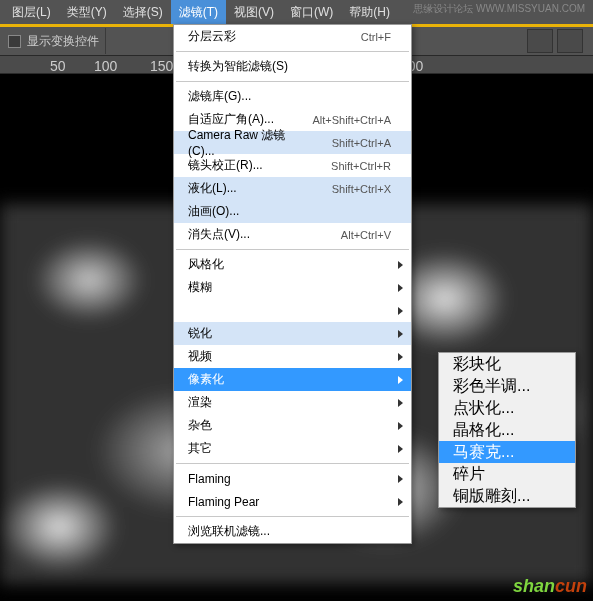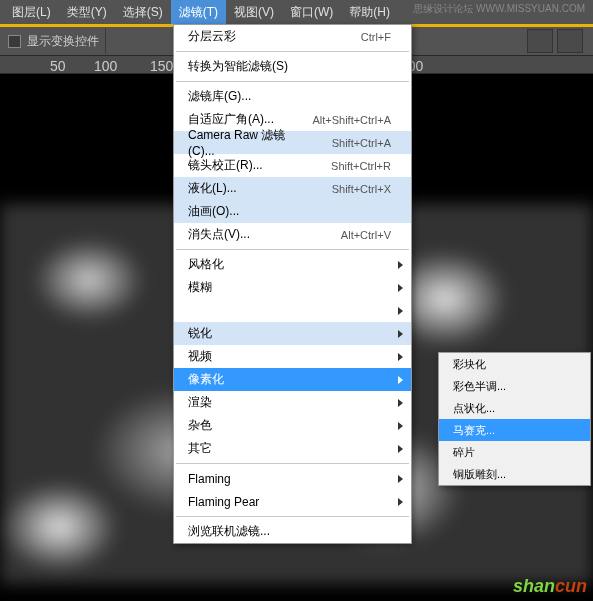--- a/index.html
+++ b/index.html
@@ -31,21 +31,21 @@
 .dropdown { position:absolute; top:24px; left:173px; width:239px; background:#ffffff; border:1px solid #999; box-shadow:2px 2px 6px rgba(0,0,0,.4); font-size:12px; color:#000; z-index:10; }
 .dropdown-row { height:23px; display:flex; align-items:center; padding:0 20px 0 14px; position:relative; cursor:default; }
 .dropdown-row.hl-light { background:#d4e4f7;gap:40px; }
 .dropdown-row.hl-blue { background:#3399ff; color:#fff; }
 .dropdown-sep { height:1px; margin:3px 2px; background:#c8c8c8; }
 .dd-label { flex:1; }
 .dd-short { color:#555; font-size:11px; }
 .arrow { position:absolute; right:8px; width:0; height:0; border-left:5px solid #333; border-top:4px solid transparent; border-bottom:4px solid transparent; }
 .dropdown-row.hl-blue .arrow { border-left-color:#fff; }
 
-.submenu { position:absolute; top:352px; left:438px; width:153px; background:#f0f0f0; border:1px solid #999; box-shadow:2px 2px 6px rgba(0,0,0,.4); font-size:11px; color:#000; z-index:11; }
+.submenu { position:absolute; top:352px; left:438px; width:138px; background:#f0f0f0; border:1px solid #999; box-shadow:2px 2px 6px rgba(0,0,0,.4); font-size:16px; color:#000; z-index:11; }
 .sub-row { height:22px; display:flex; align-items:center; padding:0 14px; cursor:default; }
 .sub-row.hl-blue { background:#3399ff; color:#fff; }
 
 .watermark { position:absolute; right:8px; top:2px; font-size:10px; color:#888; }
 .logo { position:absolute; right:6px; bottom:4px; font-size:18px; font-weight:bold; color:#7fd63f; font-style:italic; }
 .logo .c2 { color:#c2410c; }
 
 .tool-divider { width:1px; height:26px; background:#3a3a3a; margin:0 6px; }
 .tool-icon { width:26px; height:24px; background:#4a4a4a; border:1px solid #333; margin:0 2px; }
 </style>
@@ -166,20 +166,21 @@
     </div>
     <div class="dropdown-sep"></div>
     <div class="dropdown-row">
       <span class="dd-label">浏览联机滤镜...</span>
     </div>
   </div>
 <div class="submenu" id="submenu">
     <div class="sub-row">彩块化</div>
     <div class="sub-row">彩色半调...</div>
     <div class="sub-row">点状化...</div>
+    <div class="sub-row">晶格化...</div>
     <div class="sub-row hl-blue">马赛克...</div>
     <div class="sub-row">碎片</div>
     <div class="sub-row">铜版雕刻...</div>
   </div>
 
 <div class="watermark">思缘设计论坛  WWW.MISSYUAN.COM</div>
 <div class="logo">
   <span>shan</span><span class="c2">cun</span>
 </div>
 

